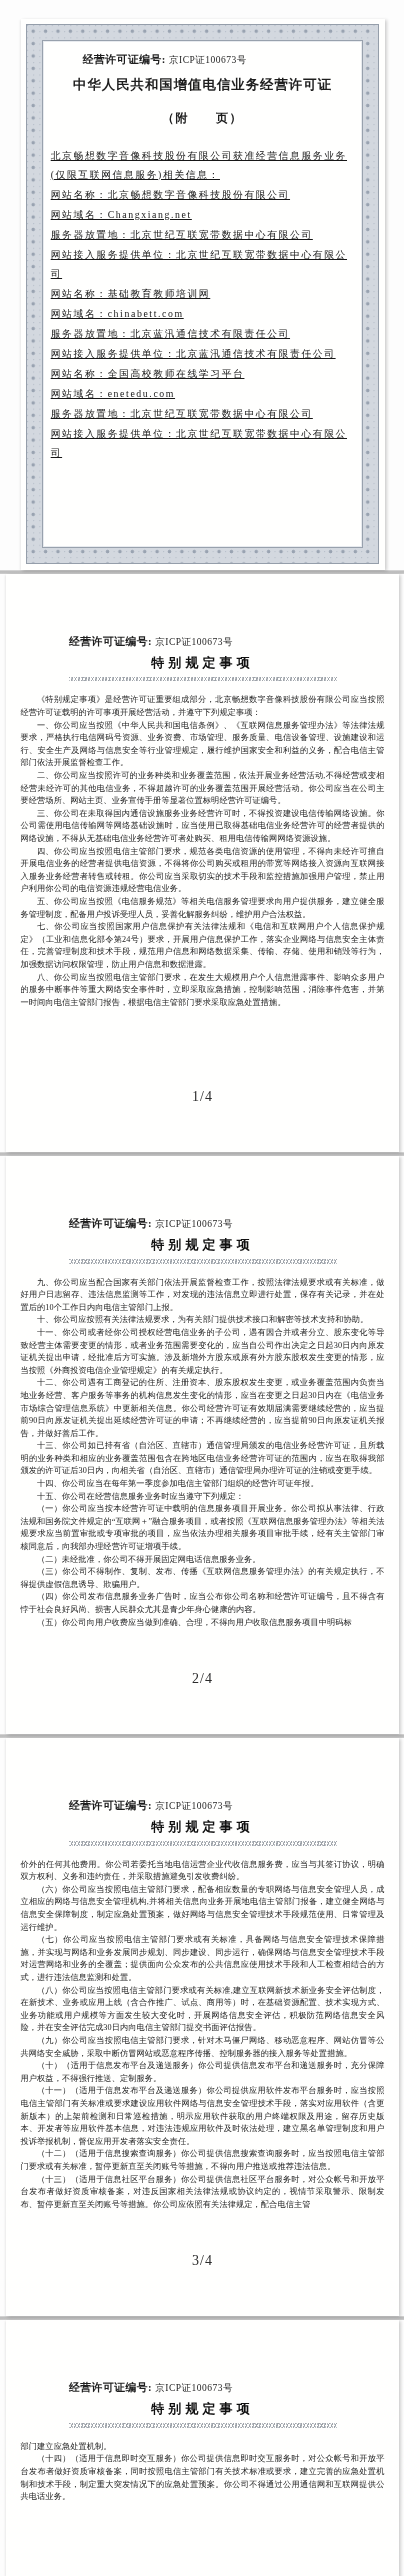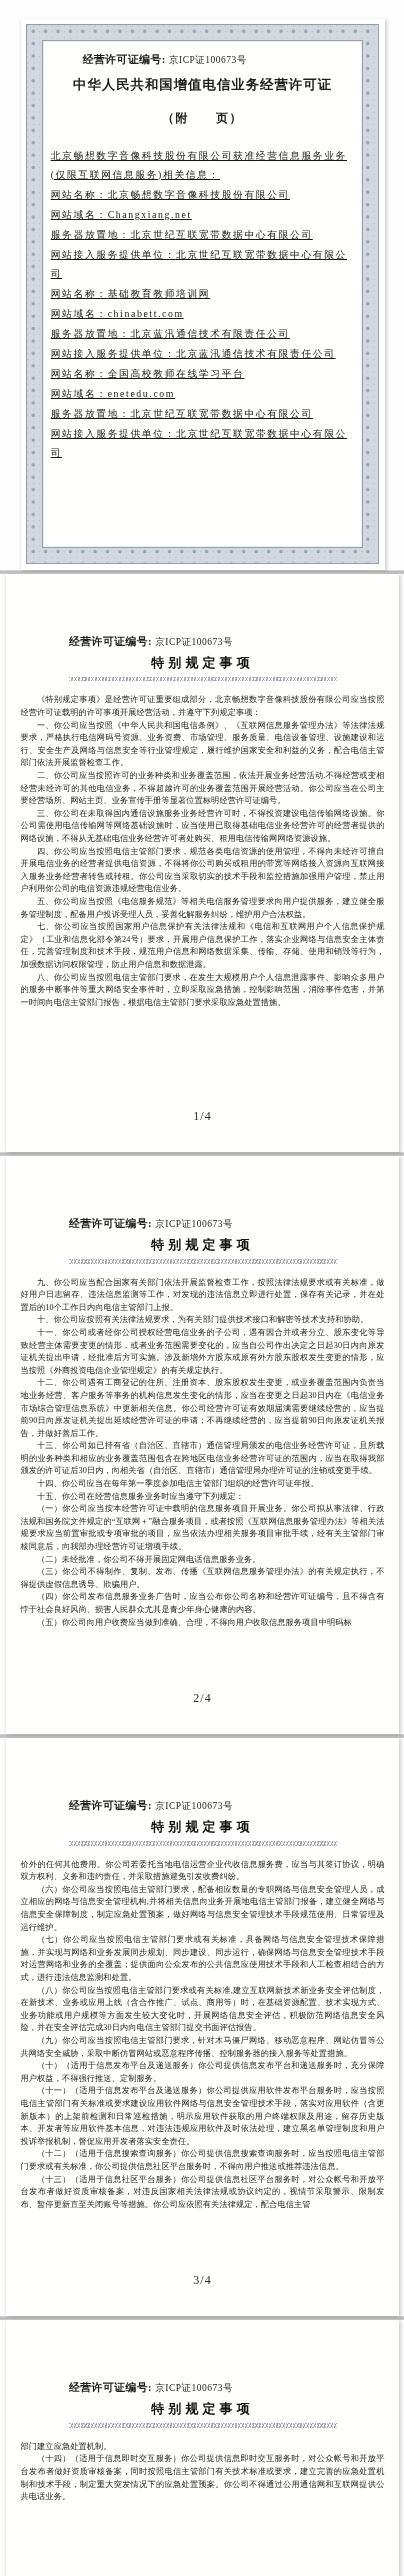--- a/index.html
+++ b/index.html
@@ -78,22 +78,22 @@
   }
   .body-text{margin-top:13px;}
   .body-text p{
     margin:0;
     font-size:8.2px; line-height:12.6px; letter-spacing:0.1px;
     text-align:justify; text-indent:2em;
     color:#222;
   }
   .body-text.first-cont p:first-child{text-indent:0;}
   .pagenum{
-    position:absolute; top:535px; left:0; width:100%;
-    text-align:center; font-size:12px; letter-spacing:1px; color:#2b2b2b;
+    position:absolute; top:515px; left:0; width:100%;
+    text-align:center; font-size:14px; letter-spacing:1px; color:#2b2b2b;
   }
 </style>
 </head>
 <body>
 
 <div class="stack">
   <div class="top-spacer"></div>
 
   <div class="page cert-page">
     <div class="cert-band"></div>
@@ -177,21 +177,21 @@
     <div class="sp-title">特别规定事项</div>
     <div class="wavy"></div>
     <div class="body-text first-cont">
         <p>价外的任何其他费用。你公司若委托当地电信运营企业代收信息服务费，应当与其签订协议，明确双方权利、义务和违约责任，并采取措施避免引发收费纠纷。</p>
         <p>（六）你公司应当按照电信主管部门要求，配备相应数量的专职网络与信息安全管理人员，成立相应的网络与信息安全管理机构,并将相关信息向业务开展地电信主管部门报备，建立健全网络与信息安全保障制度，制定应急处置预案，做好网络与信息安全管理技术手段规范使用、日常管理及运行维护。</p>
         <p>（七）你公司应当按照电信主管部门要求或有关标准，具备网络与信息安全管理技术保障措施，并实现与网络和业务发展同步规划、同步建设、同步运行，确保网络与信息安全管理技术手段对运营网络和业务的全覆盖；提供面向公众发布的公共信息应使用技术手段和人工检查相结合的方式，进行违法信息监测和处置。</p>
         <p>（八）你公司应当按照电信主管部门要求或有关标准,建立互联网新技术新业务安全评估制度，在新技术、业务或应用上线（含合作推广、试点、商用等）时，在基础资源配置、技术实现方式、业务功能或用户规模等方面发生较大变化时，开展网络信息安全评估，积极防范网络信息安全风险，并在安全评估完成30日内向电信主管部门提交书面评估报告。</p>
         <p>（九）你公司应当按照电信主管部门要求，针对木马僵尸网络、移动恶意程序、网站仿冒等公共网络安全威胁，采取中断仿冒网站或恶意程序传播、控制服务器的接入服务等处置措施。</p>
         <p>（十）（适用于信息发布平台及递送服务）你公司提供信息发布平台和递送服务时，充分保障用户权益，不得强行推送、定制服务。</p>
         <p>（十一）（适用于信息发布平台及递送服务）你公司提供应用软件发布平台服务时，应当按照电信主管部门有关标准或要求建设应用软件网络与信息安全管理技术手段，落实对应用软件（含更新版本）的上架前检测和日常巡检措施，明示应用软件获取的用户终端权限及用途，留存历史版本、开发者等应用软件基本信息，对违法违规应用软件及时依法处理，建立黑名单管理制度和用户投诉举报机制，督促应用开发者落实安全责任。</p>
-        <p>（十二）（适用于信息搜索查询服务）你公司提供信息搜索查询服务时，应当按照电信主管部门要求或有关标准，你公司提供信息社区平台服务时，不得向用户推送或推荐违法信息。</p>
+        <p>（十二）（适用于信息搜索查询服务）你公司提供信息搜索查询服务时，应当按照电信主管部门要求或有关标准，暂停更新直至关闭账号等措施，不得向用户推送或推荐违法信息。</p>
         <p>（十三）（适用于信息社区平台服务）你公司提供信息社区平台服务时，对公众帐号和开放平台发布者做好资质审核备案，对违反国家相关法律法规或协议约定的，视情节采取警示、限制发布、暂停更新直至关闭账号等措施。你公司应依照有关法律规定，配合电信主管</p>
       </div>
     <div class="pagenum">3/4</div>
   </div>
 
   <div class="page-gap"></div>
 
   <div class="page tpage tpage-5">
     <div class="header">
       <span class="lic-label">经营许可证编号:</span><span class="lic-value">京ICP证100673号</span>

